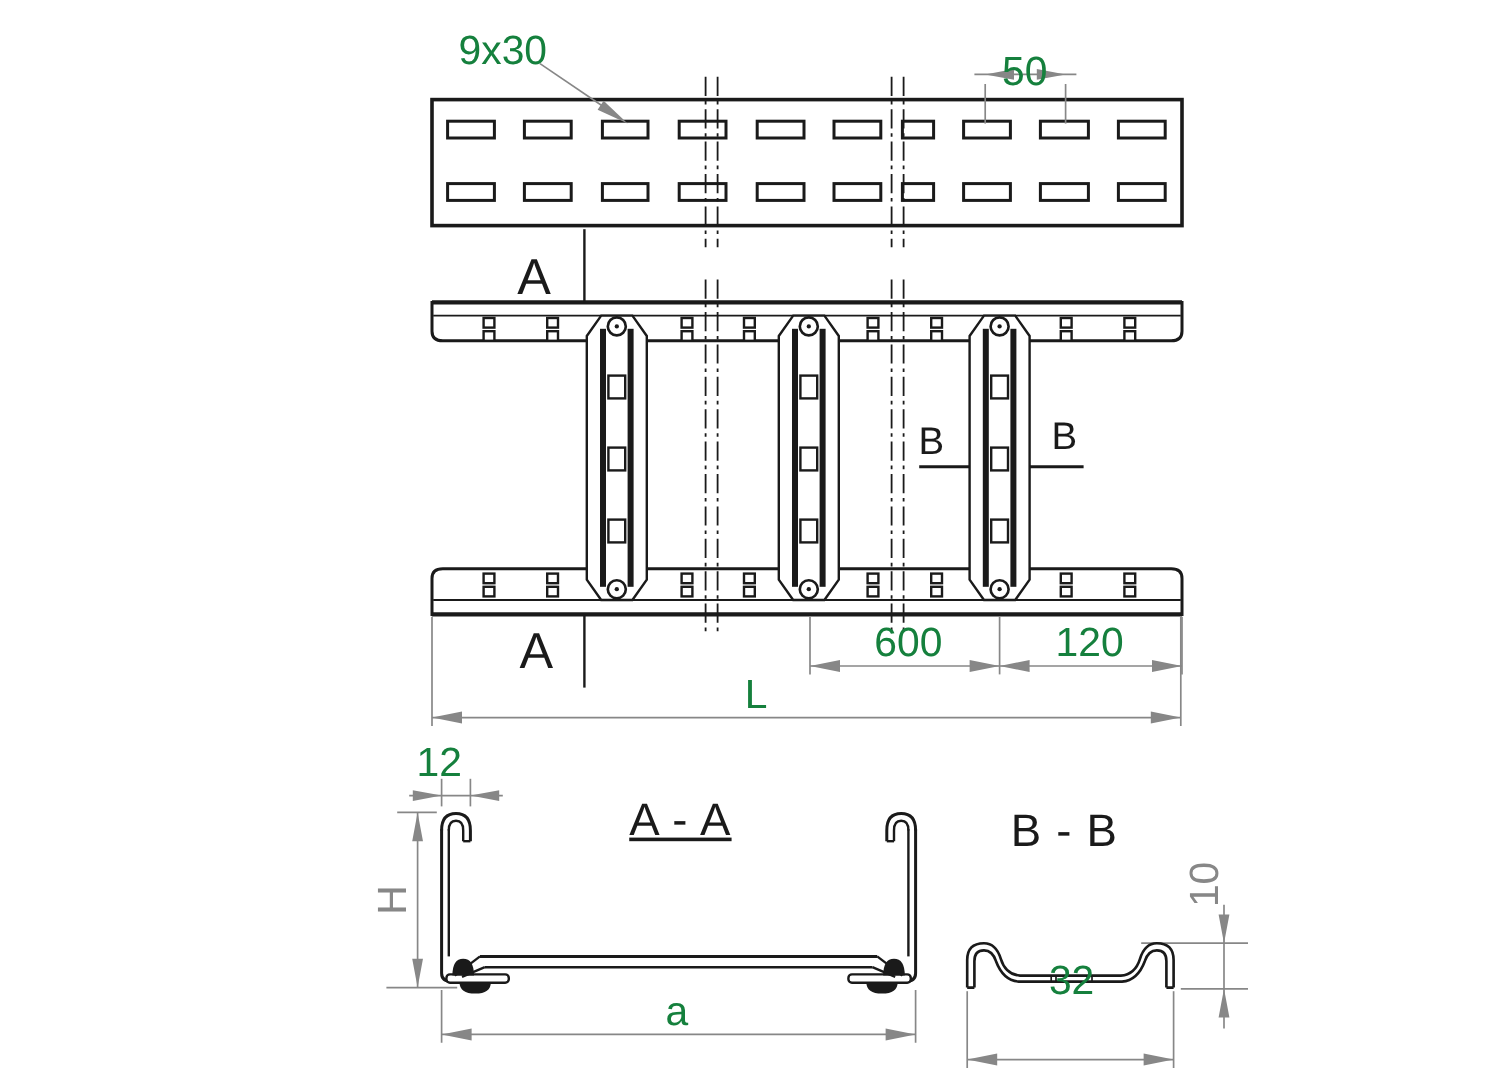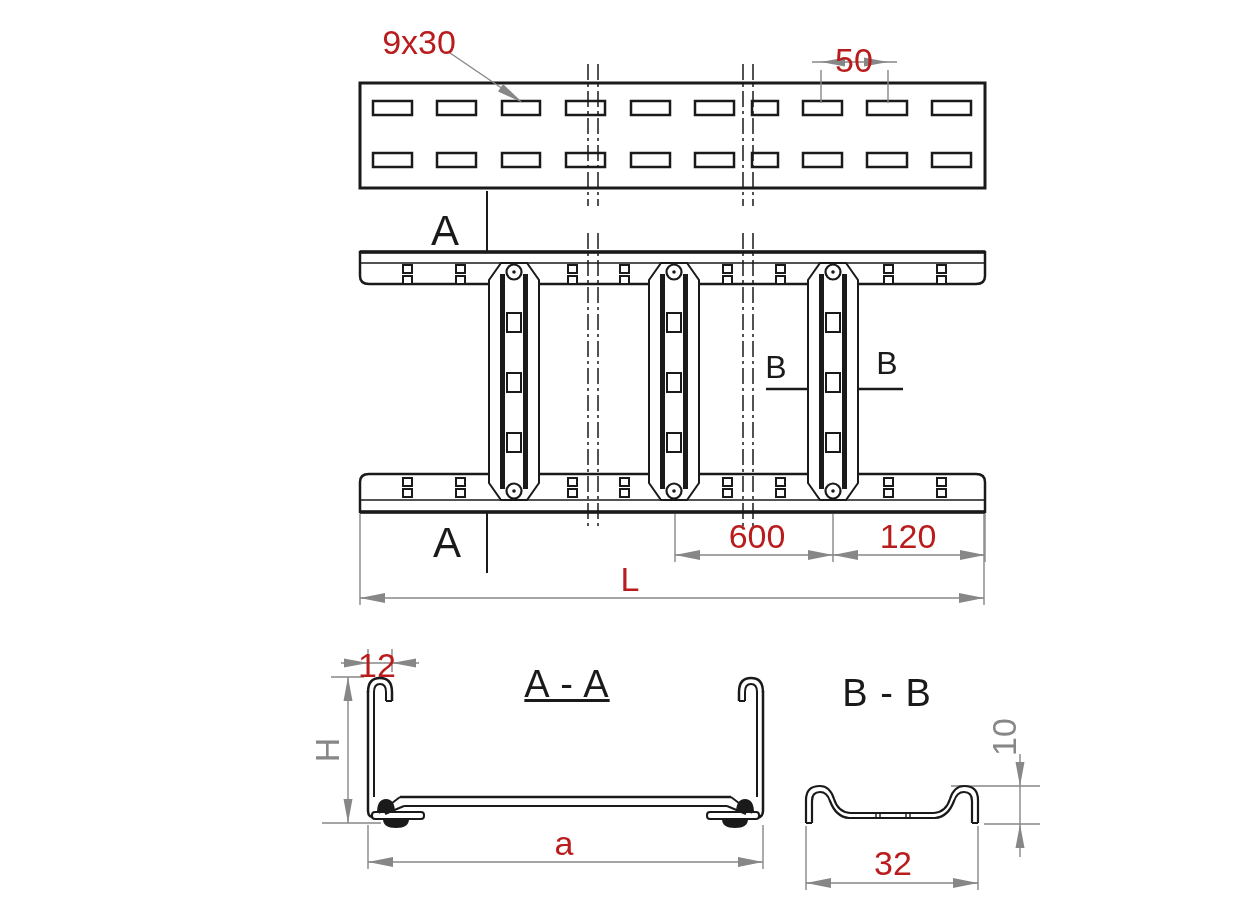--- a/index.html
+++ b/index.html
@@ -1,20 +1,20 @@
 <!DOCTYPE html>
 <html><head>
 <meta charset="utf-8">
 <style>
   html,body{margin:0;padding:0;background:#ffffff;}
   .canvas{position:relative;width:1242px;height:908px;background:#ffffff;overflow:hidden;
           font-family:"Liberation Sans", sans-serif;}
   .canvas svg{position:absolute;left:0;top:0;}
   .lbl{position:absolute;transform:translate(-50%,-50%);white-space:nowrap;line-height:1;}
-  .dim{color:#b91c1c;font-size:34px;}
+  .dim{color:#15803d;font-size:34px;}
   .dim-rot{color:#878787;font-size:34px;transform:translate(-50%,-50%) rotate(-90deg);}
   .mark{color:#1a1a1a;font-size:42px;}
   .markB{color:#1a1a1a;font-size:32px;}
   .sect-title{color:#1a1a1a;font-size:38px;letter-spacing:1px;}
 </style>
 </head>
 <body>
 
 <div class="canvas">
 
@@ -268,21 +268,21 @@
 <div class="lbl mark" style="left:445px;top:231px;">A</div>
 <div class="lbl mark" style="left:447px;top:543px;">A</div>
 <div class="lbl markB" style="left:776px;top:367px;">B</div>
 <div class="lbl markB" style="left:887px;top:363px;">B</div>
 
 <div class="lbl dim" style="left:757px;top:536px;">600</div>
 <div class="lbl dim" style="left:908px;top:536px;">120</div>
 <div class="lbl dim" style="left:630px;top:579px;">L</div>
 
 <div class="lbl sect-title" style="left:567px;top:684px;text-decoration:underline;">A - A</div>
-<div class="lbl dim" style="left:377px;top:636px;margin-top:29px;">12</div>
+<div class="lbl dim" style="left:366px;top:636px;">12</div>
 <div class="lbl dim-rot" style="left:327px;top:750px;">H</div>
 <div class="lbl dim" style="left:564px;top:843px;">a</div>
 
 <div class="lbl sect-title" style="left:887px;top:681px;margin-top:12px;">B - B</div>
 <div class="lbl dim-rot" style="left:1004px;top:737px;">10</div>
-<div class="lbl dim" style="left:893px;top:863px;">32</div>
+<div class="lbl dim" style="left:893px;top:817px;">32</div>
 
 </div>
 
 </body></html>

